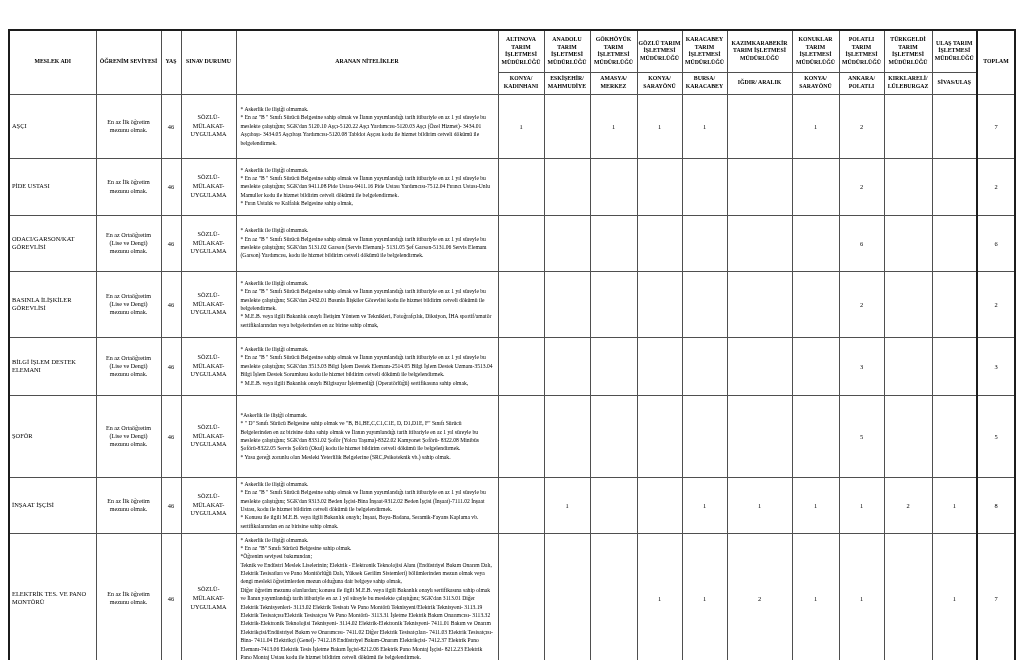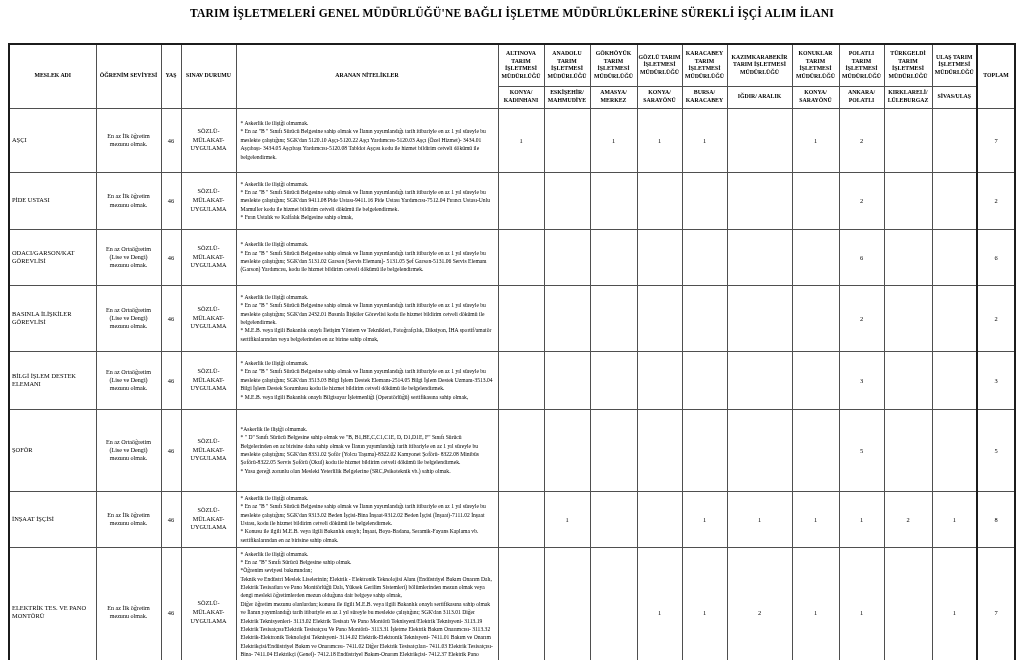--- a/index.html
+++ b/index.html
@@ -24,21 +24,20 @@
   td.quals { font-size:5.6px; text-align:left; padding:2px 4px; line-height:1.5; }
   td.quals div { margin:0; }
   td.val { font-size:6.4px; text-align:center; }
   td.tot { font-size:6.4px; text-align:center; }
   .thick-left { border-left:2px solid #1c1c1c !important; }
 </style>
 </head>
 <body>
 
 <div class="page">
-  <h1 class="title">TARIM İŞLETMELERİ GENEL MÜDÜRLÜĞÜ'NE BAĞLI İŞLETME MÜDÜRLÜKLERİNE SÜREKLİ İŞÇİ ALIM İLANI</h1>
   <table class="main">
     <colgroup>
         <col style="width: 87px;">
         <col style="width: 65px;">
         <col style="width: 20px;">
         <col style="width: 55px;">
         <col style="width: 262px;">
         <col style="width: 46px;">
         <col style="width: 46px;">
         <col style="width: 47px;">

